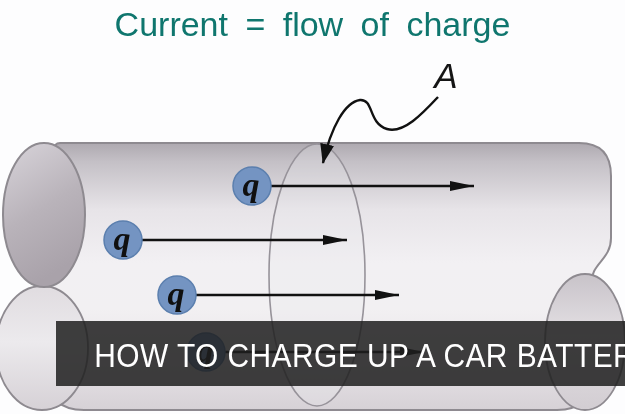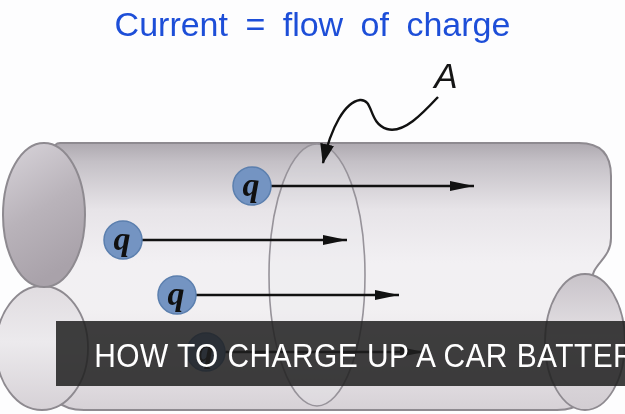--- a/index.html
+++ b/index.html
@@ -3,21 +3,21 @@
 <meta charset="utf-8">
 <style>
   html,body{margin:0;padding:0;background:#ffffff;}
   .stage{
     position:relative;width:625px;height:414px;overflow:hidden;
     background:#fdfdfe;font-family:"Liberation Sans",sans-serif;
   }
   .diagram-svg{position:absolute;left:0;top:0;}
   .title{
     position:absolute;left:0;top:5px;width:625px;text-align:center;
-    font-size:34px;line-height:38px;color:#1d4ed8;word-spacing:8px;
+    font-size:34px;line-height:38px;color:#0f766e;word-spacing:8px;
     letter-spacing:0px;white-space:nowrap;
   }
   .banner{
     position:absolute;left:16px;top:321px;width:593px;height:65px;
     background:rgba(30,30,30,0.85);
     display:flex;align-items:center;justify-content:flex-start;margin-left:40px;
   }
   .banner-text{
     color:#ffffff;font-size:34px;white-space:nowrap;
     transform:scaleX(0.88);transform-origin:center;

